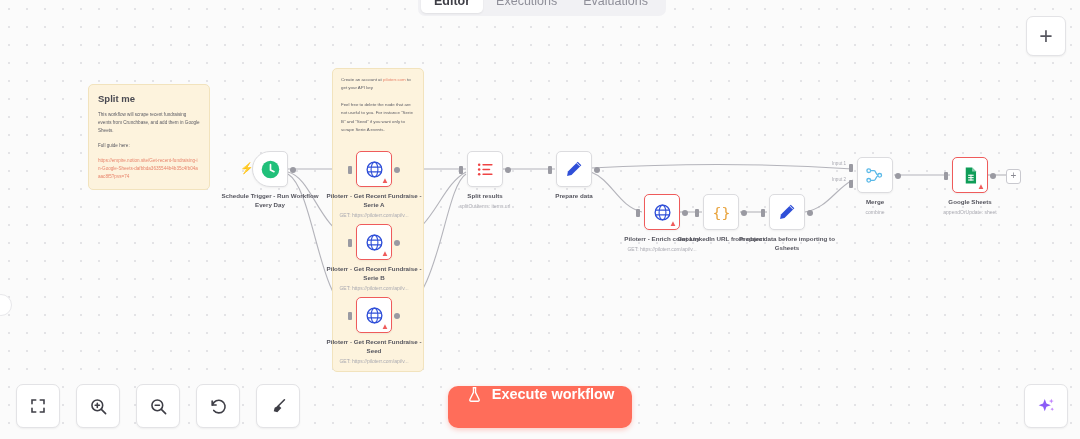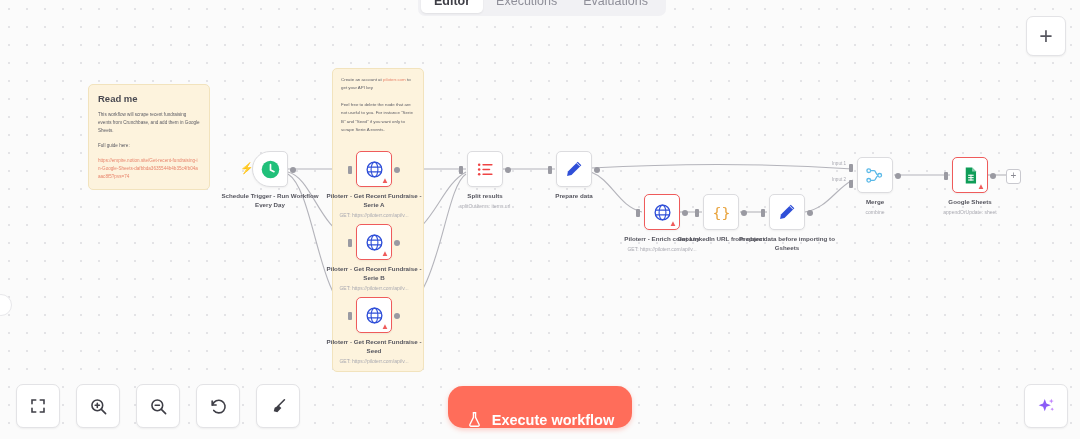--- a/index.html
+++ b/index.html
@@ -79,21 +79,21 @@
 
   
   #toolbar{position:absolute;left:16px;bottom:11px;display:flex;gap:16px;z-index:20;}
   .tbtn{width:42px;height:42px;background:#fff;border:1px solid #e3e3e6;border-radius:7px;
     display:flex;align-items:center;justify-content:center;
     box-shadow:0 1px 2px rgba(0,0,0,.05);}
   .tbtn svg{display:block;}
 
   #execute-btn{
     position:absolute;left:448px;bottom:11px;width:184px;height:42px;
-    background:#ff6d5a;border-radius:15px;color:#fff;display:flex;align-items:flex-end;
+    background:#ff6d5a;border-radius:10px;color:#fff;display:flex;align-items:flex-start;
     justify-content:center;gap:9px;font-size:14.5px;font-weight:700;
     box-shadow:0 2px 5px rgba(255,109,90,.32);z-index:20;
   }
   #ai-btn{position:absolute;right:12px;bottom:11px;width:42px;height:42px;background:#fff;
     border:1px solid #e3e3e6;border-radius:7px;display:flex;align-items:center;
     justify-content:center;box-shadow:0 1px 2px rgba(0,0,0,.05);z-index:20;}
 
   #add-node-btn{position:absolute;right:14px;top:16px;width:38px;height:38px;background:#fff;
     border:1px solid #e3e3e6;border-radius:7px;display:flex;align-items:center;
     justify-content:center;color:#55555e;font-size:23px;font-weight:300;
@@ -138,21 +138,21 @@
   </g>
 </svg>
 
 <div id="tabbar">
   <div class="tab active">Editor</div>
   <div class="tab">Executions</div>
   <div class="tab">Evaluations</div>
 </div>
 
 <div class="sticky" id="sticky-readme">
-  <div class="sticky-title">Read me</div>
+  <div class="sticky-title">Split me</div>
   <p>This workflow will scrape recent fundraising events from Crunchbase, and add them in Google Sheets.</p>
   <p>Full guide here:</p>
   <p><a href="#">https://empire.notion.site/Get-recent-fundraising-in-Google-Sheets-dafbbda3635544b4b35c4fb04aaac8f5?pvs=74</a></p>
 </div>
 
 <div class="sticky" id="sticky-piloterr">
   <p><span>Create an account at </span><a href="#">piloterr.com</a><span> to get your API key</span></p>
   <p>Feel free to delete the node that are not useful to you. For instance "Serie B" and "Seed" if you want only to scrape Serie A events.</p>
 </div>
 

